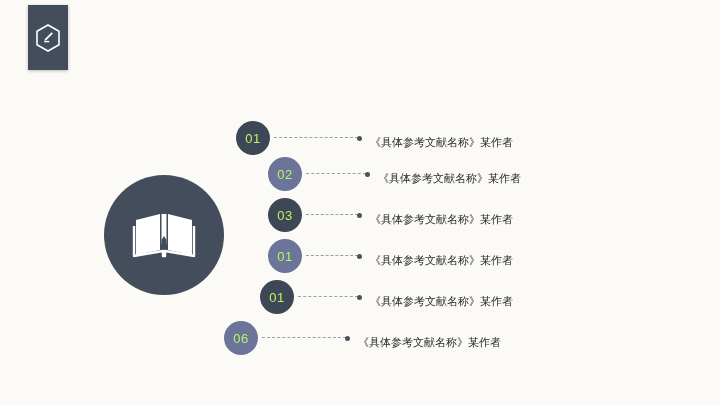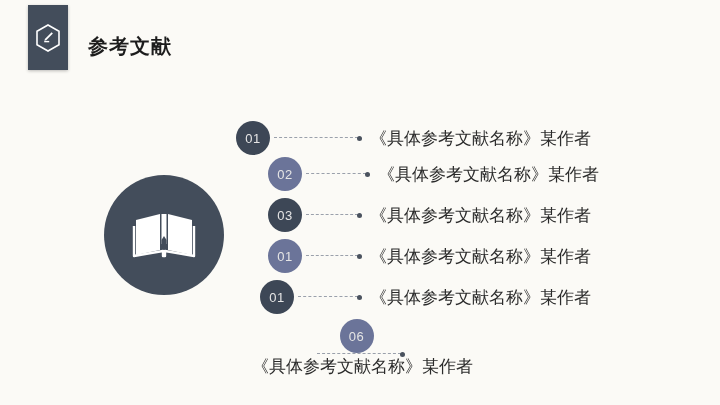--- a/index.html
+++ b/index.html
@@ -77,21 +77,21 @@
     align-items: center;
   }
   .badge {
     width: 34px;
     height: 34px;
     border-radius: 50%;
     flex: 0 0 auto;
     display: flex;
     align-items: center;
     justify-content: center;
-    color: #e5e5e5;
+    color: #bef264;
     font-size: 13px;
     letter-spacing: 0.5px;
   }
   .badge.dark  { background: #3d4756; }
   .badge.light { background: #6b7499; }
 
   .connector {
     flex: 0 0 auto;
     height: 1px;
     border-top: 1px dashed #9aa0ab;
@@ -104,42 +104,42 @@
     right: -4px;
     top: -2px;
     width: 5px;
     height: 5px;
     border-radius: 50%;
     background: #4a525e;
   }
 
   .ref-title {
     flex: 0 0 auto;
-    font-size: 17px;
+    font-size: 11px;
     color: #2b2b2b;
     white-space: nowrap;
     margin-left: 12px;
+    margin-top: 8px;
   }
 </style>
 </head>
 <body>
 
 <div class="slide">
 
   <div class="logo-tile">
     <span>
       <svg width="28" height="30" viewBox="0 0 28 30">
         <polygon points="14,2 25,8.2 25,21.8 14,28 3,21.8 3,8.2" fill="none" stroke="#ffffff" stroke-width="1.6"></polygon>
         <path d="M17.6 9.2 L18.9 10.5 L12.2 17.2 L10.4 17.7 L10.9 15.9 Z" fill="#ffffff"></path>
         <path d="M10.2 18.6 L15.2 18.6" stroke="#ffffff" stroke-width="1.4" fill="none"></path>
       </svg>
     </span>
   </div>
 
-  <div class="page-title">参考文献</div>
 
   <div class="book-circle">
     <span>
       <svg width="64" height="50" viewBox="0 0 64 50">
         <path d="M4 10 L28 4 L28 40 L4 45 Z" fill="#ffffff"></path>
         <path d="M60 10 L36 4 L36 40 L60 45 Z" fill="#ffffff"></path>
         <rect x="29.5" y="4" width="5" height="30" fill="#ffffff"></rect>
         <path d="M29.5 30 L32 26 L34.5 30 L34.5 34 L29.5 34 Z" fill="#434d5b"></path>
         <path d="M2 16 L2 46 L31 41 L31 46 L33 46 L33 41 L62 46 L62 16" fill="none" stroke="#ffffff" stroke-width="2.4" stroke-linejoin="round"></path>
       </svg>
@@ -176,21 +176,21 @@
 
     </div>
 
     <div class="row" style="left:260px; top:278px;">
       <div class="badge dark">01</div>
       <div class="connector" style="width:60px;"></div>
       <div class="ref-title">《具体参考文献名称》某作者</div>
 
     </div>
 
-    <div class="row" style="left:240px; top:319px;flex-direction:column;">
+    <div class="row" style="left:224px; top:319px;">
       <div class="badge light">06</div>
       <div class="connector" style="width:84px;"></div>
       <div class="ref-title">《具体参考文献名称》某作者</div>
 
     </div>
 
   </div>
 </div>
 
 </body></html>

